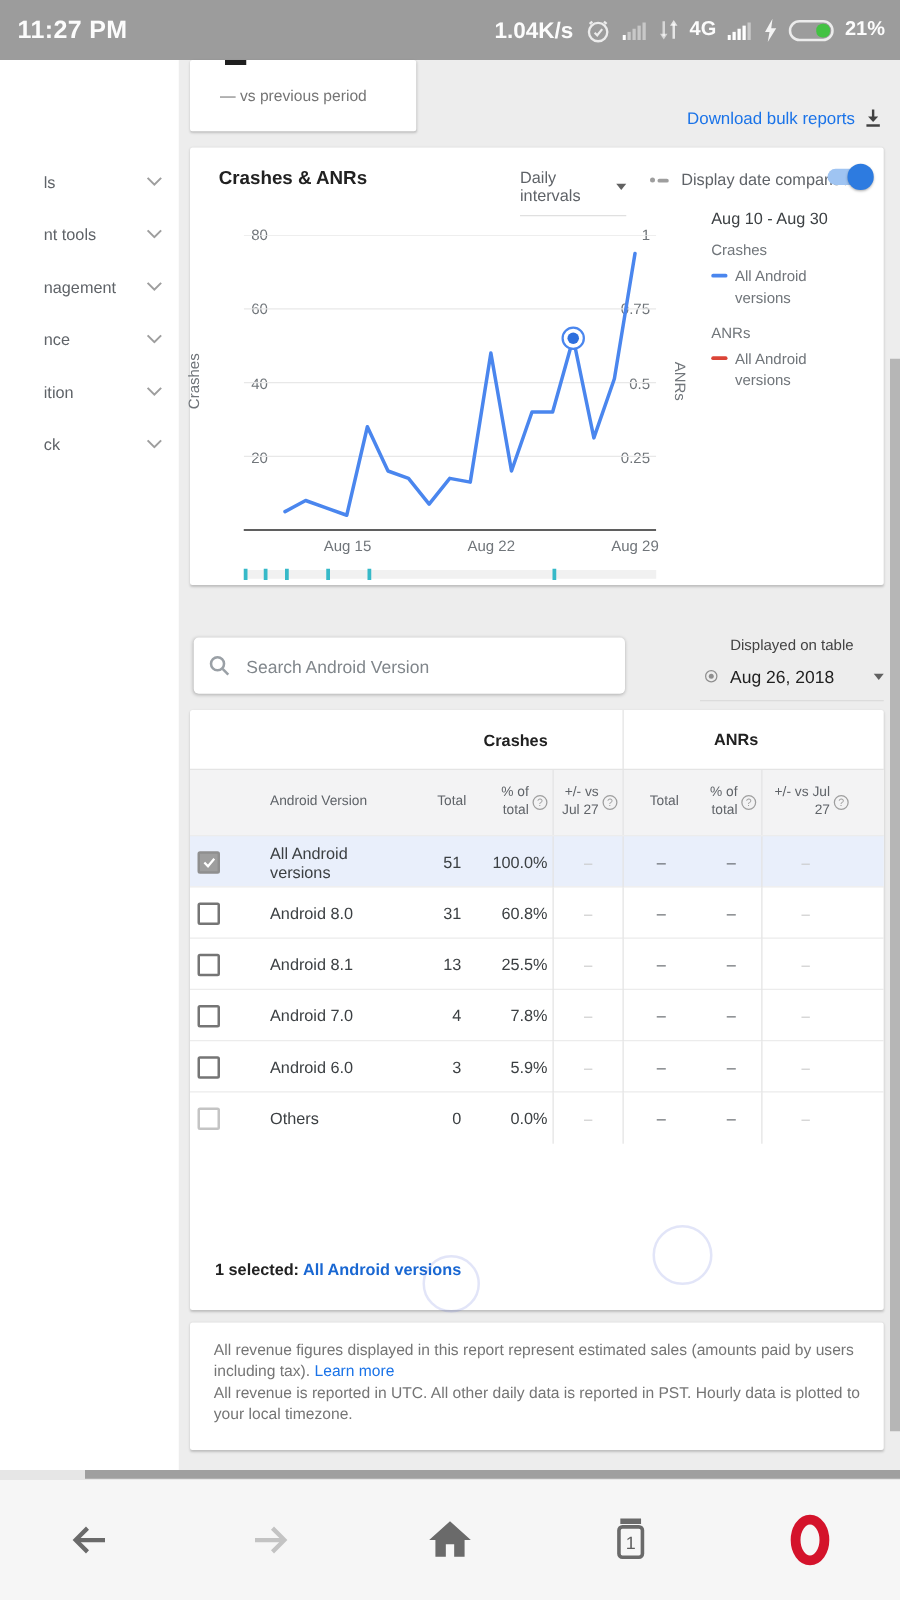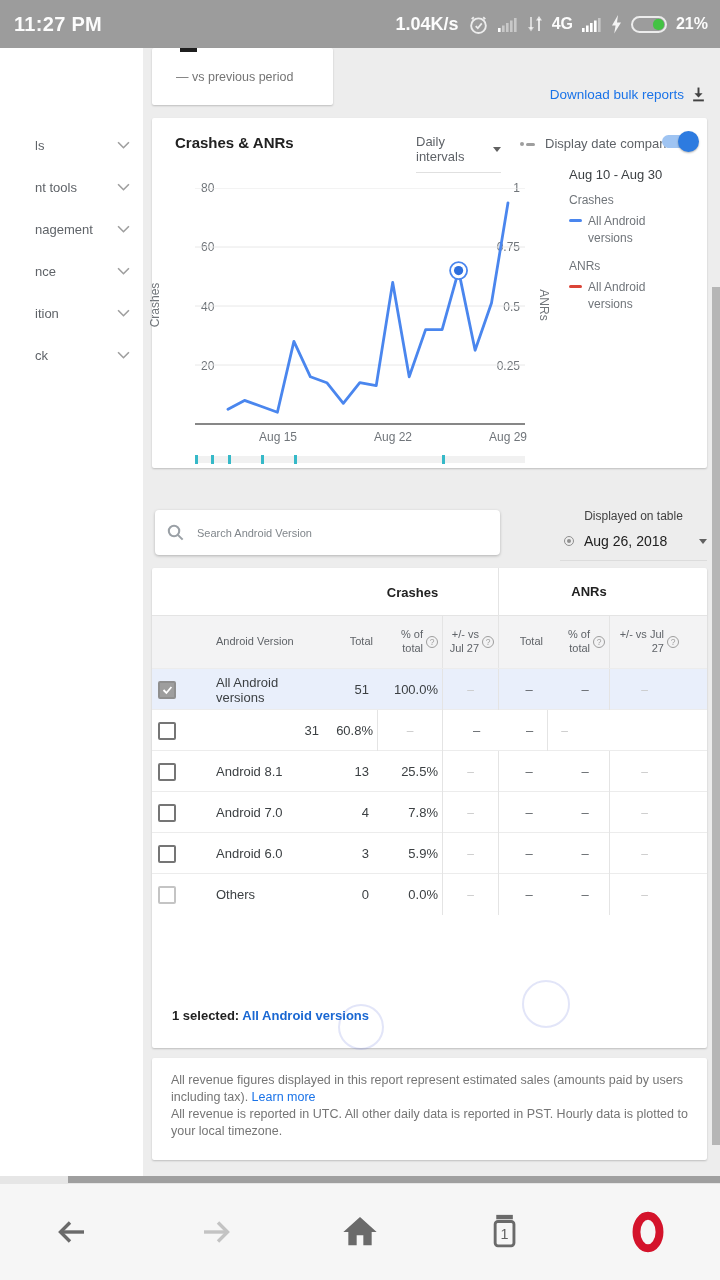--- a/index.html
+++ b/index.html
@@ -62,21 +62,21 @@
   .legend{position:absolute;left:417px;top:49px;width:112px;}
   .legend .period{font-size:13px;color:#3c4043;}
   .legend .g-title{font-size:12px;color:#70757a;margin-top:11px;}
   .legend .entry{display:flex;margin-top:6px;}
   .legend .dash{flex:none;width:13px;height:3px;border-radius:2px;margin:6px 6px 0 0;}
   .legend .entry span{font-size:12px;color:#70757a;line-height:1.45;width:84px;}
 
   
   .search-box{position:absolute;left:155px;top:510px;width:345px;height:45px;background:#fff;border-radius:4px;
     box-shadow:0 1px 3px rgba(0,0,0,.25);display:flex;align-items:center;padding:0 12px;gap:11px;}
-  .search-box input{border:none;outline:none;flex:1;font-size:11px;color:#a16207;background:transparent;}
+  .search-box input{border:none;outline:none;flex:1;font-size:14px;color:#a16207;background:transparent;}
   .search-box input::placeholder{color:#80868b;}
   .tbl-ctl{position:absolute;left:560px;top:509px;width:147px;}
   .tbl-ctl .cap{text-align:center;font-size:12px;color:#424242;}
   .tbl-ctl .sel{display:flex;align-items:center;margin-top:10px;border-bottom:1px solid #dcdcdc;padding-bottom:11px;cursor:pointer;}
   .radio{width:10px;height:10px;border:1.5px solid #8f8f8f;border-radius:50%;margin:0 10px 0 4px;position:relative;flex:none;}
   .radio::after{content:"";position:absolute;left:2px;top:2px;width:4px;height:4px;border-radius:50%;background:#8f8f8f;}
   .tbl-ctl .date{font-size:14px;color:#212121;flex:1;}
 
   
   .table-card{left:152px;top:568px;width:555px;height:480px;}
@@ -355,20 +355,21 @@
       <div class="td rt2">100.0%</div>
       <div class="td ctr dim bl">–</div>
       <div class="td ctr dk bl c5">–</div>
       <div class="td ctr dk c6">–</div>
       <div class="td ctr dim bl c7">–</div>
     </div>
     <div class="grid trow">
       <div class="td">
           <span class="cbx"></span>
         </div>
+      <div class="td name">Android 8.0</div>
       <div class="td rt">31</div>
       <div class="td rt2">60.8%</div>
       <div class="td ctr dim bl">–</div>
       <div class="td ctr dk bl c5">–</div>
       <div class="td ctr dk c6">–</div>
       <div class="td ctr dim bl c7">–</div>
     </div>
     <div class="grid trow">
       <div class="td">
           <span class="cbx"></span>

